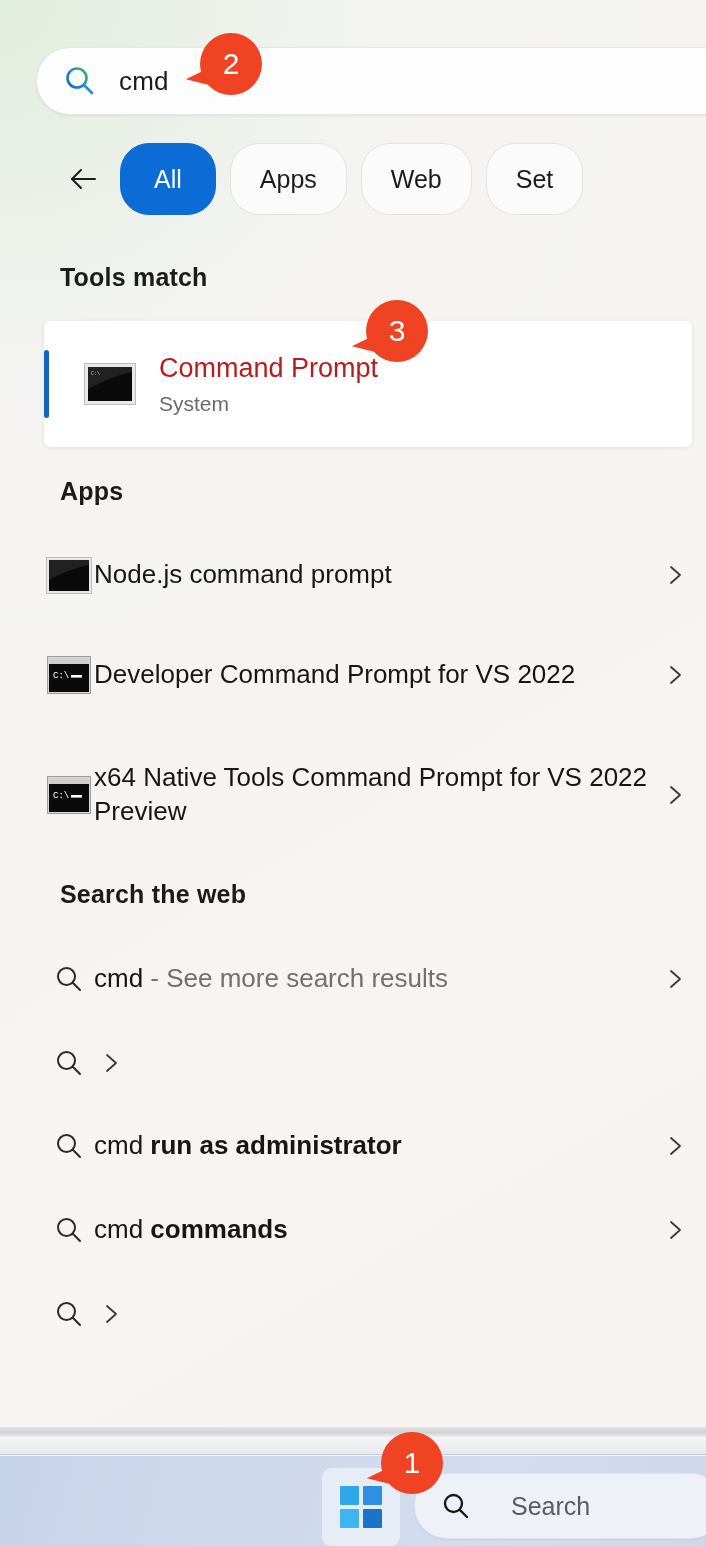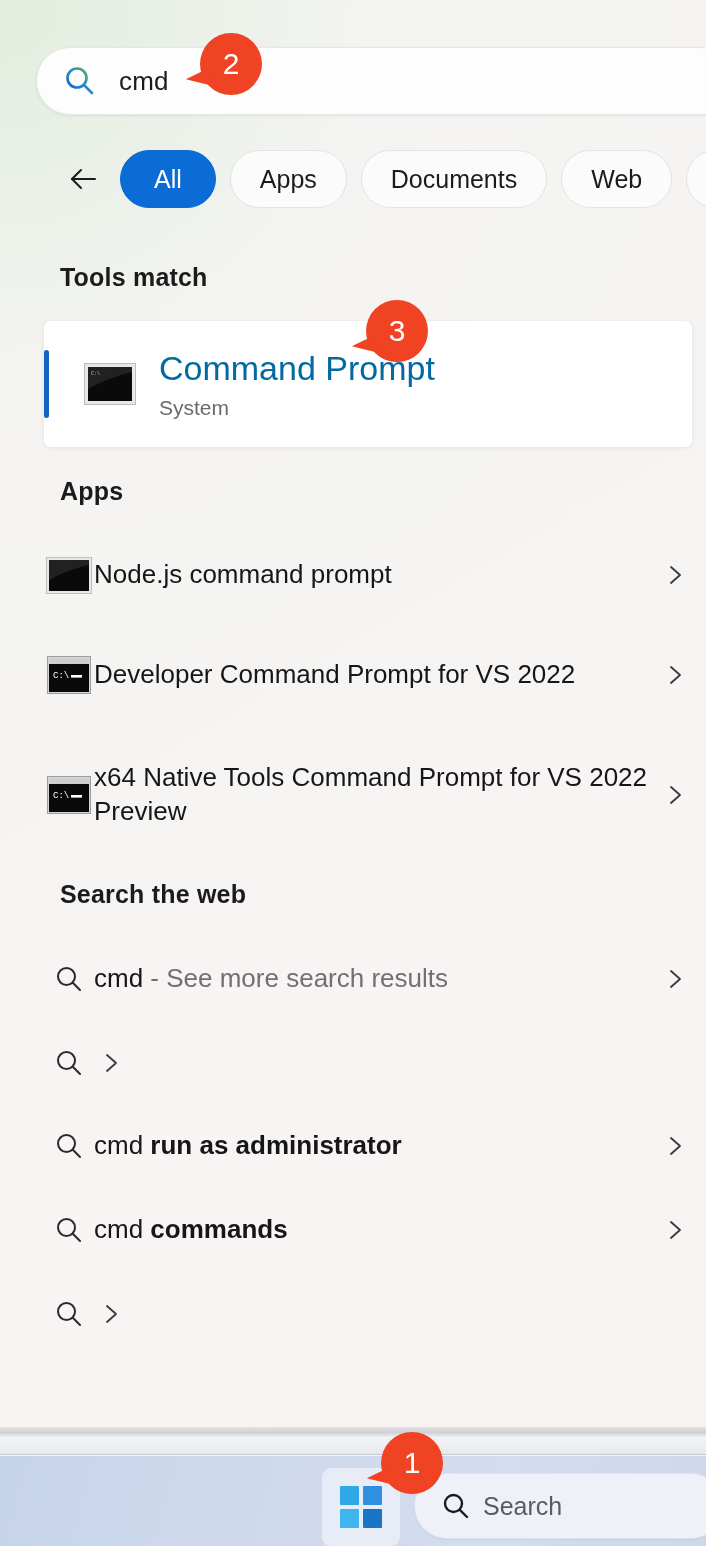--- a/index.html
+++ b/index.html
@@ -43,21 +43,21 @@
   .tabsrow {
     position:absolute; left:0; top:146px; width:760px; height:66px;
     display:flex; align-items:center;
   }
   .backbtn {
     width:46px; height:46px; margin-left:60px; margin-right:14px;
     display:flex; align-items:center; justify-content:center;
     border-radius:50%; flex:0 0 auto;
   }
   .tab {
-    height:58px; border-radius:29px;
+    height:72px; border-radius:29px;
     display:flex; align-items:center; justify-content:center;
     padding:0 29px; margin-right:14px; flex:0 0 auto;
     font-size:25px; color:#1b1b1b;
     background:#fbfbfb; border:1px solid #e3e3e3;
     white-space:nowrap;
   }
   .tab.active {
     background:#0a6cd4; border-color:#0a6cd4; color:#ffffff;
     padding:0 33px;
   }
@@ -79,21 +79,21 @@
     background:#ffffff; border-radius:7px;
     box-shadow:0 1px 4px rgba(0,0,0,0.08);
     display:flex; align-items:center;
   }
   .bestcard .accent {
     position:absolute; left:0px; top:29px;
     width:5px; height:68px; border-radius:3px; background:#1565c0;
   }
   .bestcard .bicon { margin-left:40px; width:52px; height:42px; flex:0 0 auto; }
   .bestcard .btexts { margin-left:23px; }
-  .bestcard .btitle { font-size:34px; color:#0369a1; line-height:1.22; }
+  .bestcard .btitle { font-size:27px; color:#b91c1c; line-height:1.22; }
   .bestcard .bsub { font-size:21px; color:#6a6a6a; margin-top:7px; }
 
   
   .row {
     position:absolute; left:44px; width:648px;
     display:flex; align-items:center;
   }
   .row .ricon { width:50px; flex:0 0 auto; display:flex; align-items:center; justify-content:center; }
   .row .rlabel {
     font-size:26px; color:#161616;
@@ -142,21 +142,21 @@
 
   .tb-search {
     position:absolute; left:414px; top:1473px;
     width:310px; height:66px;
     background:#eef1f8; border:1px solid #dfe3ec;
     border-radius:33px;
     display:flex; align-items:center;
     box-shadow:0 1px 2px rgba(0,0,0,0.06);
   }
   .tb-search .tbicon { margin-left:26px; width:30px; height:30px; flex:0 0 auto; }
-  .tb-search .tbph { margin-left:12px; font-size:25px; color:#5b5b5b; }
+  .tb-search .tbph { margin-left:40px; font-size:25px; color:#5b5b5b; }
 
   
   .badge {
     position:absolute; width:62px; height:62px;
     border-radius:50%;
     background:#ef4323;
     color:#ffffff; font-size:30px;
     display:flex; align-items:center; justify-content:center;
     z-index:50;
   }
@@ -197,21 +197,20 @@
 
   <div class="tabsrow">
     <div class="backbtn">
       <svg viewBox="0 0 30 30" width="30" height="30">
         <line x1="27" y1="15" x2="4" y2="15" stroke="#1b1b1b" stroke-width="2" stroke-linecap="round"></line>
         <polyline points="13,6 4,15 13,24" fill="none" stroke="#1b1b1b" stroke-width="2" stroke-linecap="round" stroke-linejoin="round"></polyline>
       </svg>
     </div>
     <div class="tab active">All</div>
     <div class="tab">Apps</div>
-    <div class="tab">Documents</div>
     <div class="tab">Web</div>
     <div class="tab">Set</div>
   </div>
 
   <div class="sect" id="sect-best">Tools match</div>
 
   <div class="bestcard">
     <span class="accent"></span>
     <span class="bicon">
       <svg viewBox="0 0 52 42" width="52" height="42">

